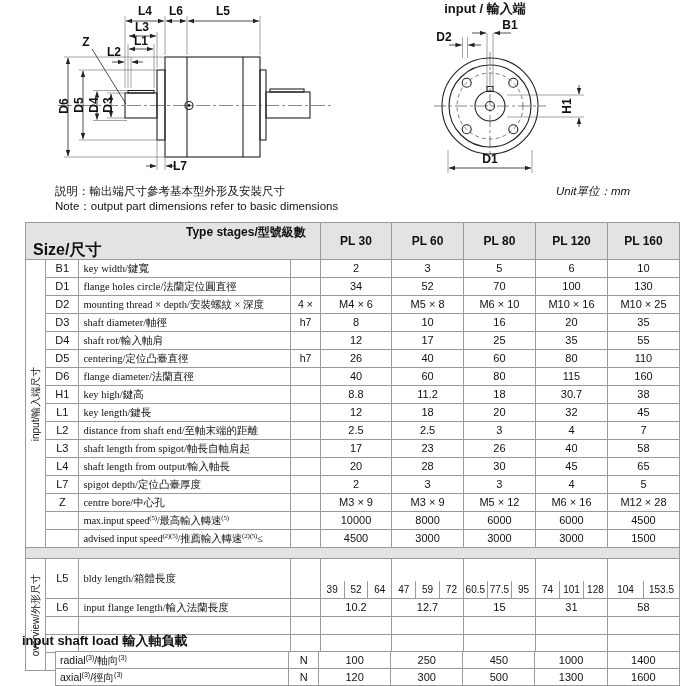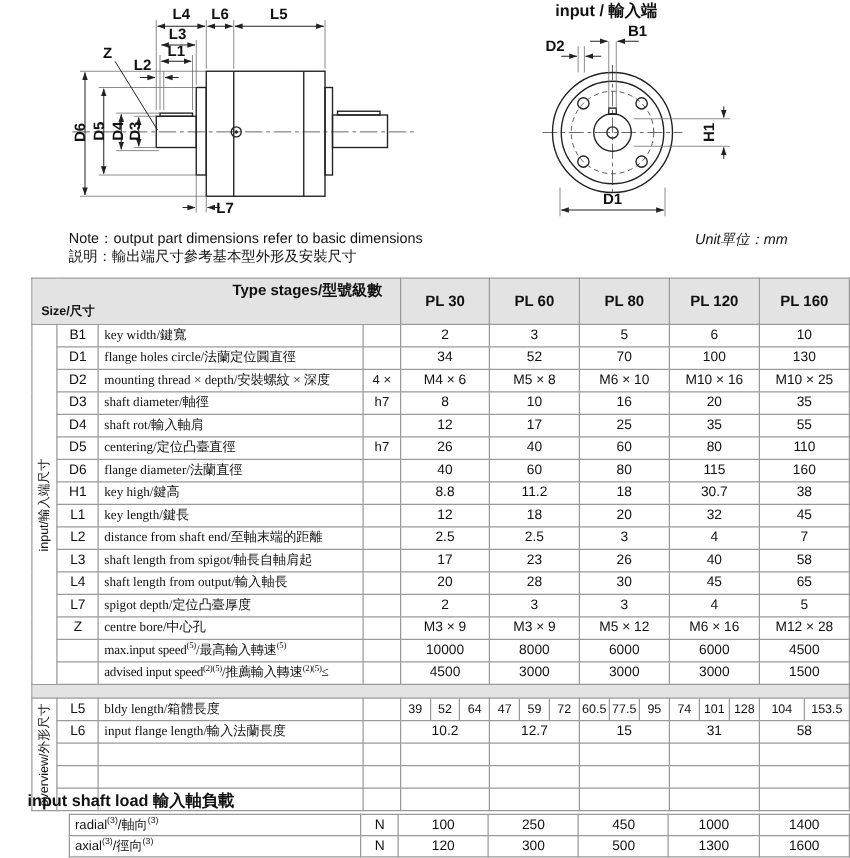--- a/index.html
+++ b/index.html
@@ -27,26 +27,26 @@
   td.code{width:33px;}
   td.desc{width:208px;text-align:left;padding-left:4px;font-size:10.5px;font-family:Liberation Serif, serif;}
   td.unit{width:29px;font-size:10.5px;}
   td.val{width:72px;}
   tr.hdr td{background:#e3e3e3;height:36px;line-height:36px;}
   td.corner{position:relative;background:#e3e3e3;
     background-image:linear-gradient(to top right,
       transparent calc(50% - 0.6px), #8f8f8f calc(50% - 0.6px),
       #8f8f8f calc(50% + 0.6px), transparent calc(50% + 0.6px));}
   .corner-top{position:absolute;right:14px;top:2px;font-weight:bold;font-size:12px;line-height:14px;}
-  .corner-bottom{position:absolute;left:7px;bottom:2px;font-weight:bold;font-size:10px;line-height:14px;}
+  .corner-bottom{position:absolute;left:7px;bottom:2px;font-weight:bold;font-size:16px;line-height:14px;}
   td.plhead{font-weight:bold;font-size:12px;}
   tr.sep td{background:#e3e3e3;height:10px;line-height:10px;}
   sup{font-size:7px;line-height:0;}
   .tight{font-size:10px;letter-spacing:-0.2px;}
-  .subcells{display:flex;height:17px;align-items:center;}
+  .subcells{display:flex;height:17px;align-items:center;margin-top:22px;}
   .subcells span{flex:1;font-size:10px;line-height:17px;}
   .subcells span + span{border-left:1px solid #9a9a9a;}
 
   
   .load-title{position:absolute;left:22px;top:632px;font-weight:bold;font-size:13px;}
   .load-table{position:absolute;left:55px;top:651px;border-collapse:collapse;table-layout:fixed;background:#fff;}
   .load-table td{border:1px solid #9a9a9a;padding:0;height:16px;font-size:11px;
     text-align:center;vertical-align:middle;white-space:nowrap;overflow:hidden;line-height:16px;}
   .load-table td.lbl{width:231px;text-align:left;padding-left:4px;font-size:10.5px;}
   .load-table td.n{width:29px;}
@@ -180,22 +180,22 @@
   </g>
   <g font-size="12" text-anchor="middle">
     <text x="44" y="41">D2</text>
     <text x="110" y="29">B1</text>
     <text x="167" y="110" transform="rotate(-90 167 106)">H1</text>
     <text x="90" y="163">D1</text>
   </g>
 </svg>
 
 <div class="note">
+  <div>説明：輸出端尺寸參考基本型外形及安裝尺寸</div>
   <div>Note：output part dimensions refer to basic dimensions</div>
-  <div>説明：輸出端尺寸參考基本型外形及安裝尺寸</div>
 </div>
 <div class="unit-note">Unit單位：mm</div>
 
 <table class="main-table">
   <colgroup>
     <col style="width:20px">
       <col style="width:33px">
       <col style="width:208px">
       <col style="width:29px">
     <col style="width:72px">

